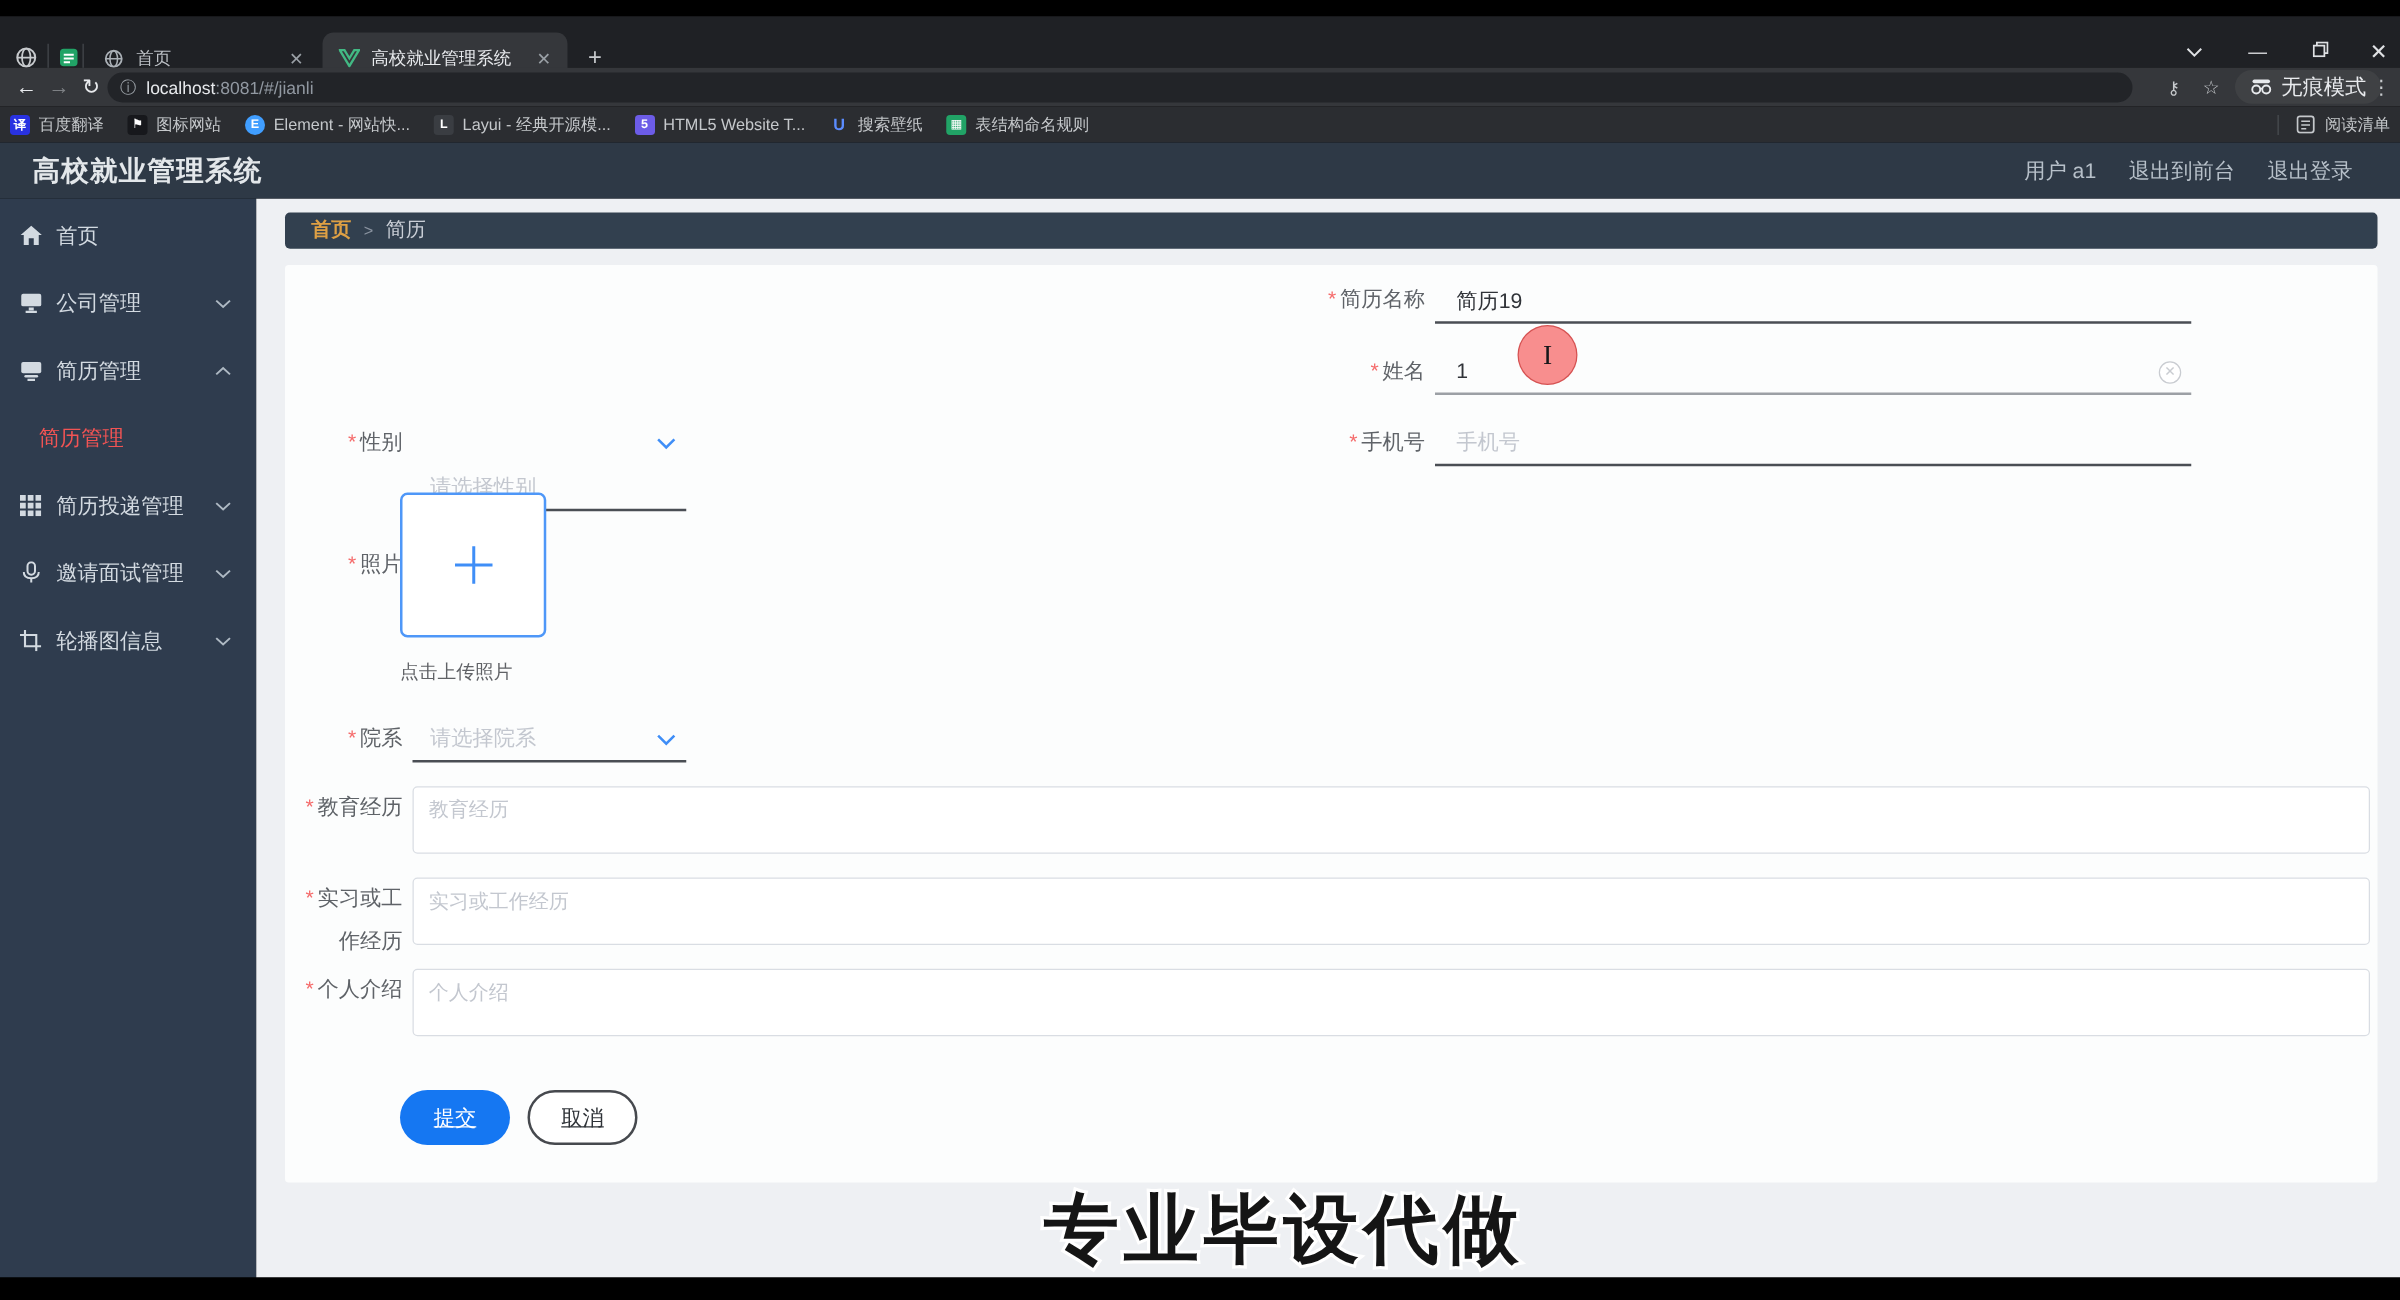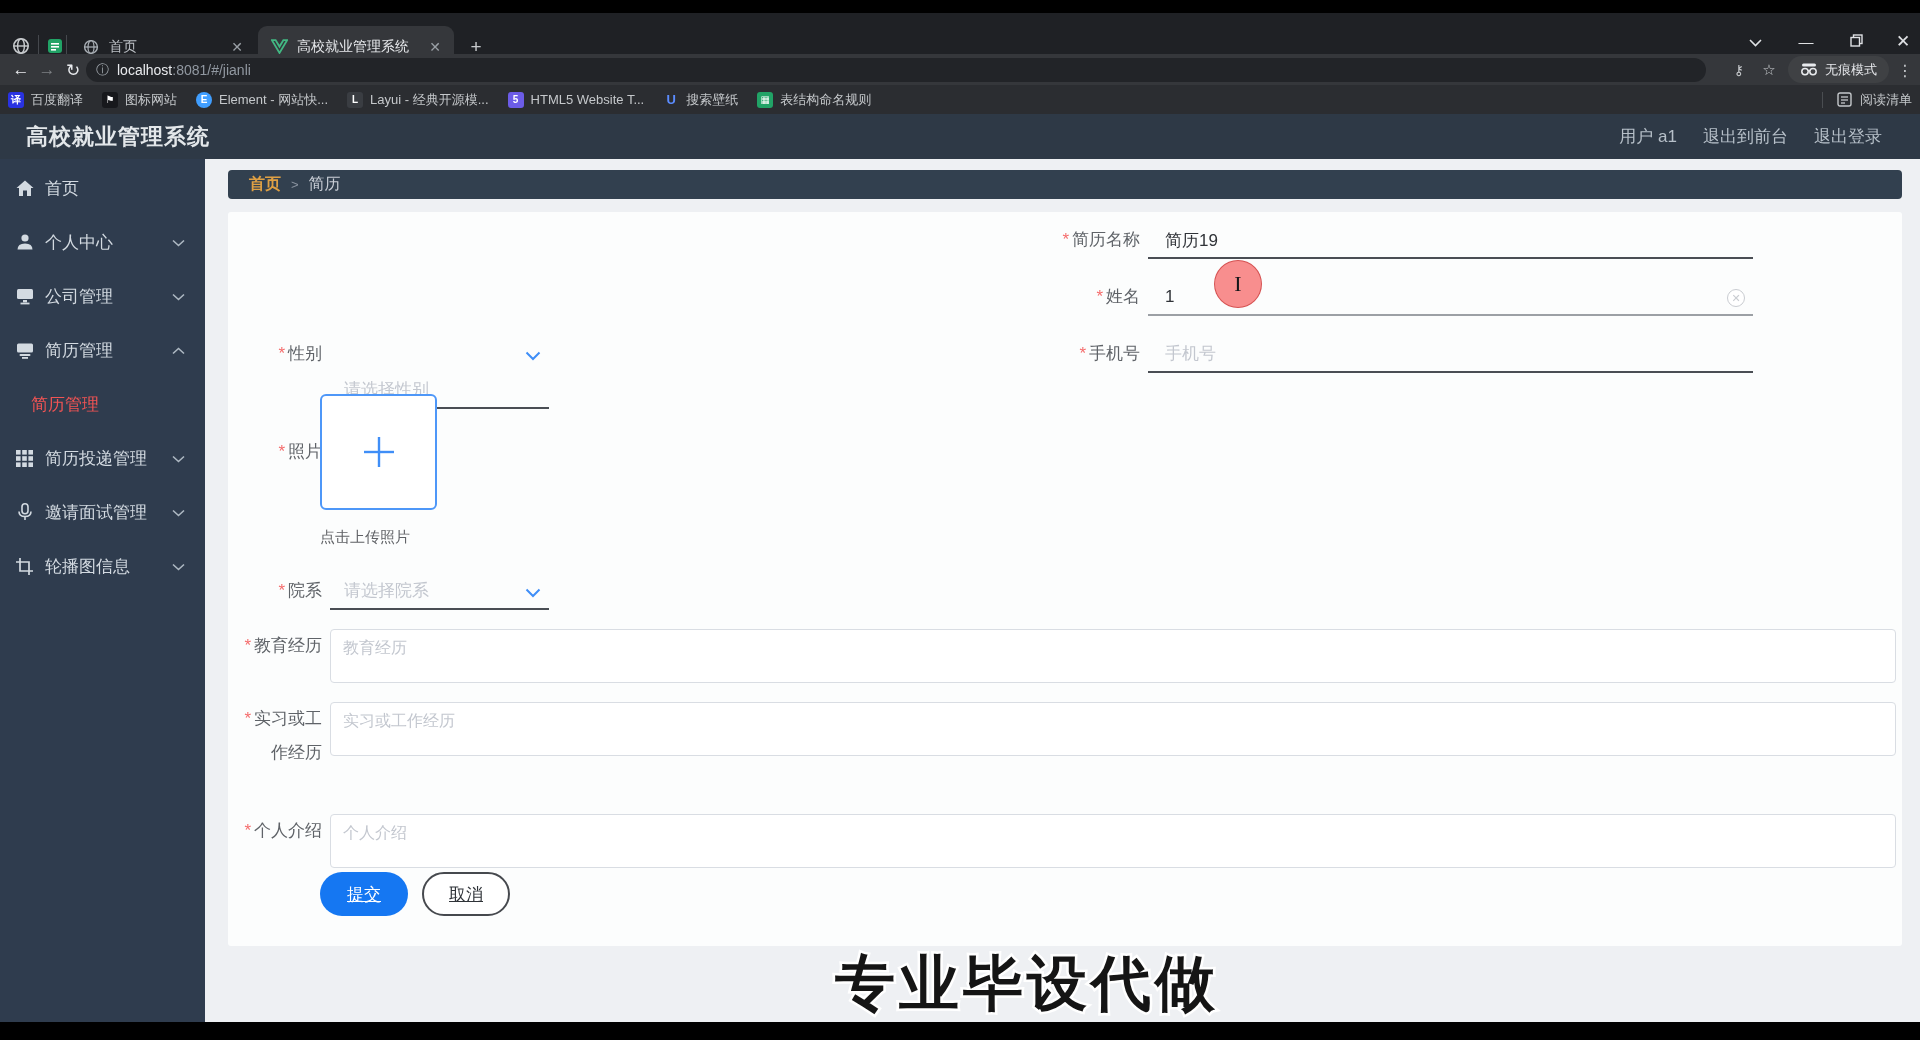--- a/index.html
+++ b/index.html
@@ -21,21 +21,21 @@
   .newtab { top:22px; width:24px; height:24px; color:#c7cacd; font-size:19px; line-height:23px; text-align:center; border-radius:50%; }
   .winbtn { top:16px; color:#dfe1e4; font-size:15px; text-align:center; width:26px; height:26px; line-height:26px; }
 
   .toolbar { left:0; top:54px; width:1920px; height:31px; background:#35373b; }
   .navbtn { top:57px; width:26px; height:26px; display:flex; align-items:center; justify-content:center; color:#e8eaed; font-size:17px; }
   .navbtn.dim { color:#7d8084; }
   .urlpill { left:86px; top:58px; width:1620px; height:24px; background:#222428; border-radius:12px; display:flex; align-items:center; padding-left:10px; }
   .urlinfo { color:#9aa0a6; font-size:13px; margin-right:8px; }
   .urlhost { color:#e8eaed; font-size:14px; }
   .urlrest { color:#9198a1; font-size:14px;text-align:center; }
-  .chip { left:1788px; top:56px; height:27px; background:#3f4144; border-radius:14px; display:flex; align-items:center; padding:0 12px; gap:7px; color:#e8eaed; font-size:13px; }
+  .chip { left:1788px; top:56px; height:27px; background:#3f4144; border-radius:14px; display:flex; align-items:center; padding:0 12px; gap:7px; color:#e8eaed; font-size:17px; }
 
   .bookmarks { left:0; top:85px; width:1920px; height:29px; background:#2b2d31; display:flex; align-items:center; padding-left:8px; gap:19px; }
   .bm { display:flex; align-items:center; gap:7px; color:#c5c8cb; font-size:13px; }
   .bm .bicon { width:16px; height:16px; border-radius:3px; display:flex; align-items:center; justify-content:center; font-size:10px; color:#fff; font-weight:bold; }
   .rlist { position:absolute; right:8px; top:85px; height:29px; display:flex; align-items:center; gap:8px; color:#c5c8cb; font-size:13px; }
   .rlist .vsep { width:1px; height:16px; background:#4a4d51; margin-right:6px; }
 
   
   .appheader { left:0; top:114px; width:1920px; height:45px; background:#2e3946; display:flex; align-items:center; }
   .apptitle { margin-left:26px; font-size:22px; font-weight:bold; color:#e3e7ea; letter-spacing:1px; }
@@ -218,32 +218,20 @@
     <div class="sitem">
       <span class="sicon">
           <svg width="18" height="17" viewBox="0 0 18 17">
             <path d="M9,0.5 L17.5,8 L15,8 L15,16 L11,16 L11,10.5 L7,10.5 L7,16 L3,16 L3,8 L0.5,8 Z" fill="#d3dae1"></path>
           </svg>
         </span>
       <span>首页</span>
     </div>
     <div class="sitem">
       <span class="sicon">
-          <svg width="18" height="18" viewBox="0 0 18 18">
-            <circle cx="9" cy="5" r="3.6" fill="#d3dae1"></circle>
-            <path d="M1.5,16.5 Q1.5,10.5 9,10.5 Q16.5,10.5 16.5,16.5 Z" fill="#d3dae1"></path>
-          </svg>
-        </span>
-      <span>个人中心</span>
-      <span class="chev"><svg width="13" height="8" viewBox="0 0 13 8">
-            <polyline points="1,1.5 6.5,6.5 12,1.5" fill="none" stroke="#aeb9c3" stroke-width="1.6"></polyline>
-          </svg></span>
-    </div>
-    <div class="sitem">
-      <span class="sicon">
           <svg width="18" height="17" viewBox="0 0 18 17">
             <rect x="1" y="1" width="16" height="10" rx="1.5" fill="#d3dae1"></rect>
             <rect x="7" y="12" width="4" height="2.4" fill="#d3dae1"></rect>
             <rect x="4.5" y="14.6" width="9" height="1.8" fill="#d3dae1"></rect>
           </svg>
         </span>
       <span>公司管理</span>
       <span class="chev"><svg width="13" height="8" viewBox="0 0 13 8">
             <polyline points="1,1.5 6.5,6.5 12,1.5" fill="none" stroke="#aeb9c3" stroke-width="1.6"></polyline>
           </svg></span>
@@ -375,21 +363,21 @@
     <div class="row" style="left:10px;top:417px">
       <div class="lbl"><i class="star">*</i><span>教育经历</span></div>
       <textarea class="tarea" style="width: 1566px; height: 54px;" readonly="" placeholder="教育经历"></textarea>
     </div>
 
     <div class="row" style="left:10px;top:490px">
       <div class="lbl"><i class="star">*</i><span>实习或工作经历</span></div>
       <textarea class="tarea" style="width: 1566px; height: 54px;" readonly="" placeholder="实习或工作经历"></textarea>
     </div>
 
-    <div class="row" style="left:10px;top:602px">
+    <div class="row" style="left:10px;top:563px">
       <div class="lbl"><i class="star">*</i><span>个人介绍</span></div>
       <textarea class="tarea" style="width: 1566px; height: 54px;" readonly="" placeholder="个人介绍"></textarea>
     </div>
 
     <div class="row" style="left:92px;top:660px;gap:14px">
       <div class="btn primary">提交</div>
       <div class="btn plain">取消</div>
     </div>
   </div>
 

